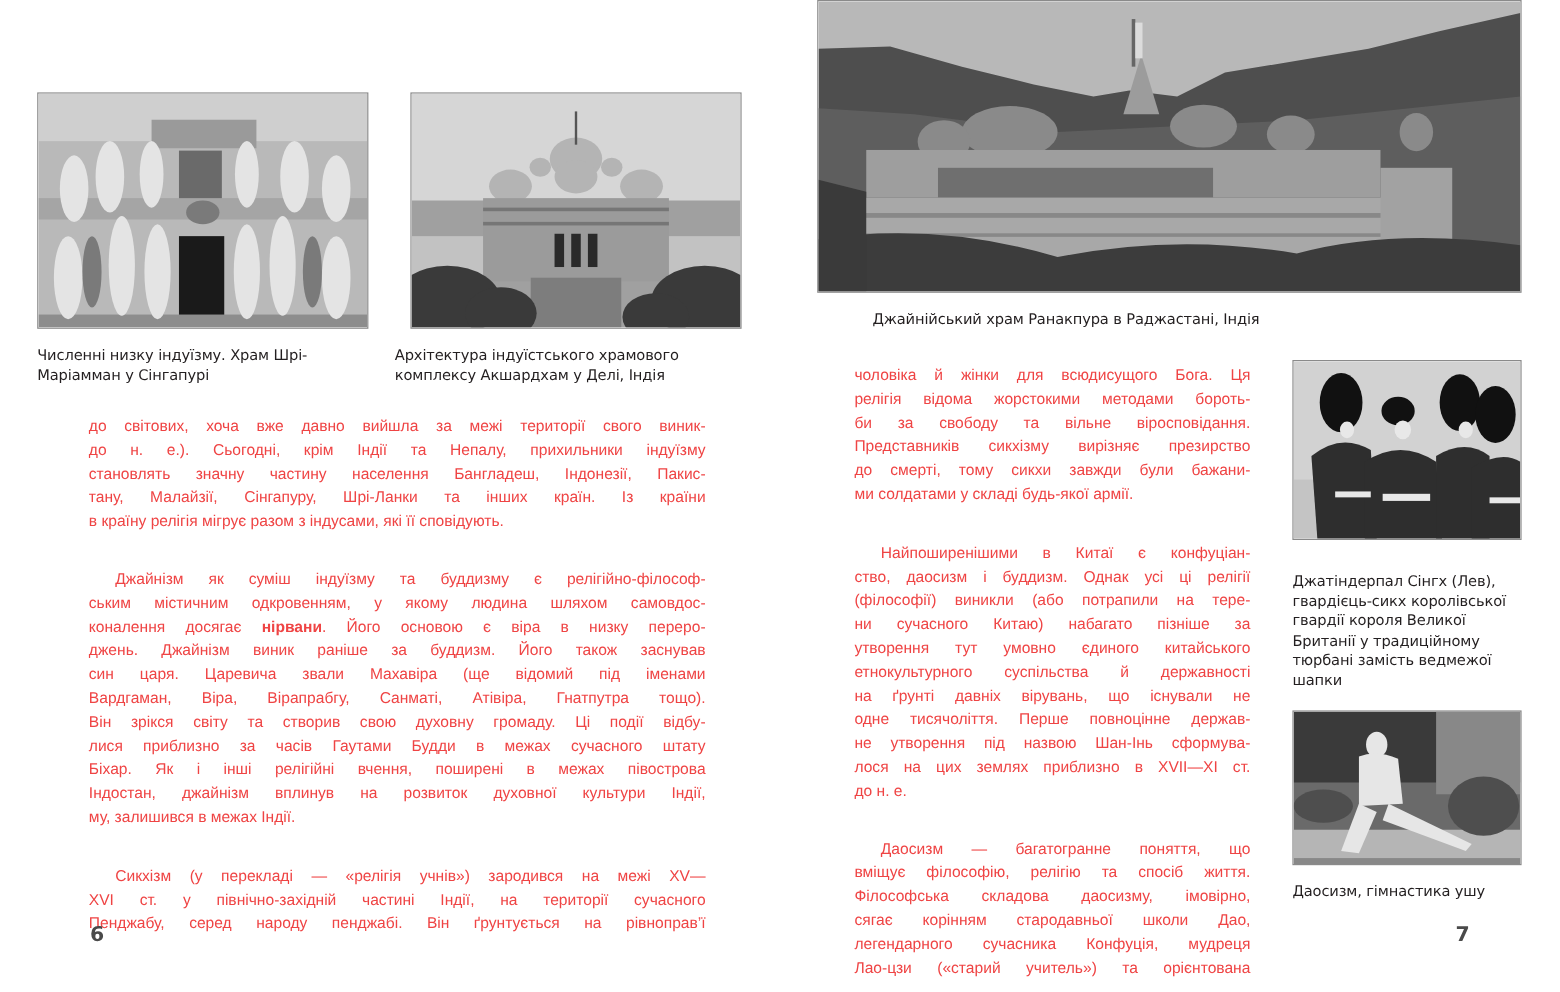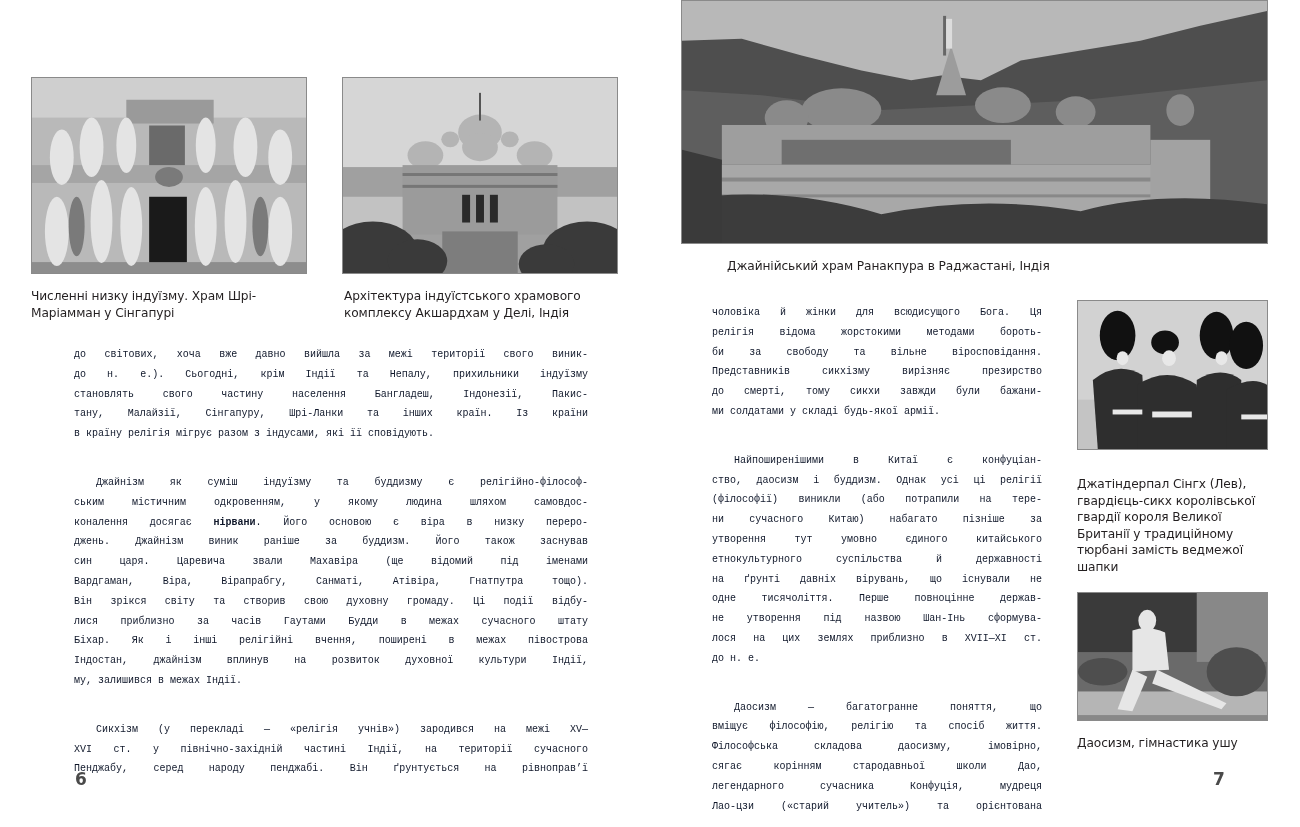--- a/index.html
+++ b/index.html
@@ -1,20 +1,20 @@
 <!DOCTYPE html>
 <html><head>
   <meta charset="utf-8">
   <style>
     html, body { margin: 0; padding: 0; background: #ffffff; }
     body { width: 1300px; height: 827px; position: relative; overflow: hidden; color: #231f20; }
     .photo { position: absolute; border: 1px solid #8a8a8a; box-sizing: border-box; overflow: hidden; }
     .photo svg { display: block; width: 100%; height: 100%; }
     .caption { position: absolute; font-family: "DejaVu Sans", sans-serif; font-size: 12.2px; line-height: 16.5px; color: #231f20; letter-spacing: -0.1px; }
-    .body-text { position: absolute; font-family: Liberation Mono, monospace; font-size: 10px; line-height: 19.8px; color: #0f172a; text-align: justify; }
+    .body-text { position: absolute; font-family: Liberation Sans, sans-serif; font-size: 13px; line-height: 19.8px; color: #ef4444; text-align: justify; }
     .body-text .line { display: block; text-align: justify; text-align-last: justify; white-space: nowrap; height: 19.8px; overflow: visible; }
     .body-text .line.last { text-align-last: left; }
     .body-text .line.indent { padding-left: 22px; margin-top: 29px; }
     .body-text b { font-weight: bold; }
     .page-num { position: absolute; font-family: "DejaVu Sans", sans-serif; font-weight: bold; font-size: 17px; color: #4a4a4a; }
   </style>
 </head>
 <body>
 
 <div class="photo" style="left:31px; top:77px; width:276px; height:197px;">
@@ -75,29 +75,29 @@
     <rect x="216" y="120" width="60" height="40" fill="#c2c2c2"></rect>
     <rect x="100" y="155" width="76" height="42" fill="#7d7d7d"></rect>
     <g fill="#3a3a3a">
       <ellipse cx="30" cy="175" rx="45" ry="30"></ellipse>
         <ellipse cx="75" cy="185" rx="30" ry="22"></ellipse>
       <ellipse cx="246" cy="175" rx="45" ry="30"></ellipse>
         <ellipse cx="205" cy="188" rx="28" ry="20"></ellipse>
     </g>
   </svg>
 </div>
-<div class="caption" style="left:344px; top:288px; width:290px;">
+<div class="caption" style="left:329px; top:288px; width:290px;">
   <div>Архітектура індуїстського храмового</div>
   <div>комплексу Акшардхам у Делі, Індія</div>
 </div>
 
 <div class="body-text" style="left:74px; top:345px; width:514px;">
   <span class="line">до світових, хоча вже давно вийшла за межі території свого виник-</span>
   <span class="line">до н. е.). Сьогодні, крім Індії та Непалу, прихильники індуїзму</span>
-  <span class="line">становлять свого частину населення Бангладеш, Індонезії, Пакис-</span>
+  <span class="line">становлять значну частину населення Бангладеш, Індонезії, Пакис-</span>
   <span class="line">тану, Малайзії, Сінгапуру, Шрі-Ланки та інших країн. Із країни</span>
   <span class="line last">в країну релігія мігрує разом з індусами, які її сповідують.</span>
   <span class="line indent">Джайнізм як суміш індуїзму та буддизму є релігійно-філософ-</span>
   <span class="line">ським містичним одкровенням, у якому людина шляхом самовдос-</span>
   <span class="line"><span>коналення досягає </span><b>нірвани</b><span>. Його основою є віра в низку переро-</span></span>
   <span class="line">джень. Джайнізм виник раніше за буддизм. Його також заснував</span>
   <span class="line">син царя. Царевича звали Махавіра (ще відомий під іменами</span>
   <span class="line">Вардгаман, Віра, Вірапрабгу, Санматі, Атівіра, Гнатпутра тощо).</span>
   <span class="line">Він зрікся світу та створив свою духовну громаду. Ці події відбу-</span>
   <span class="line">лися приблизно за часів Гаутами Будди в межах сучасного штату</span>

